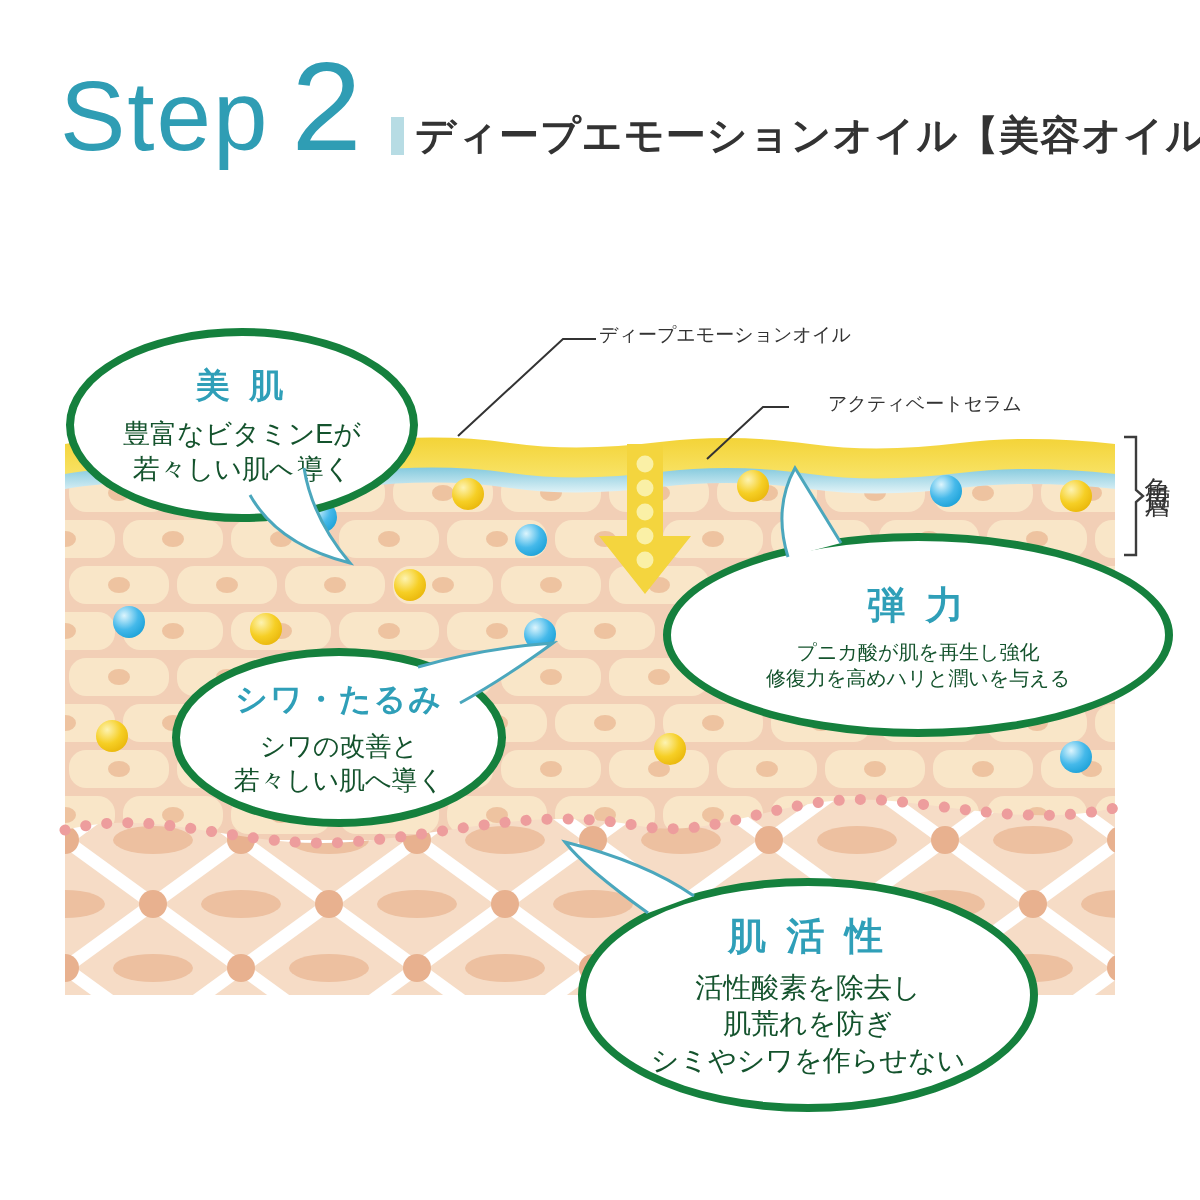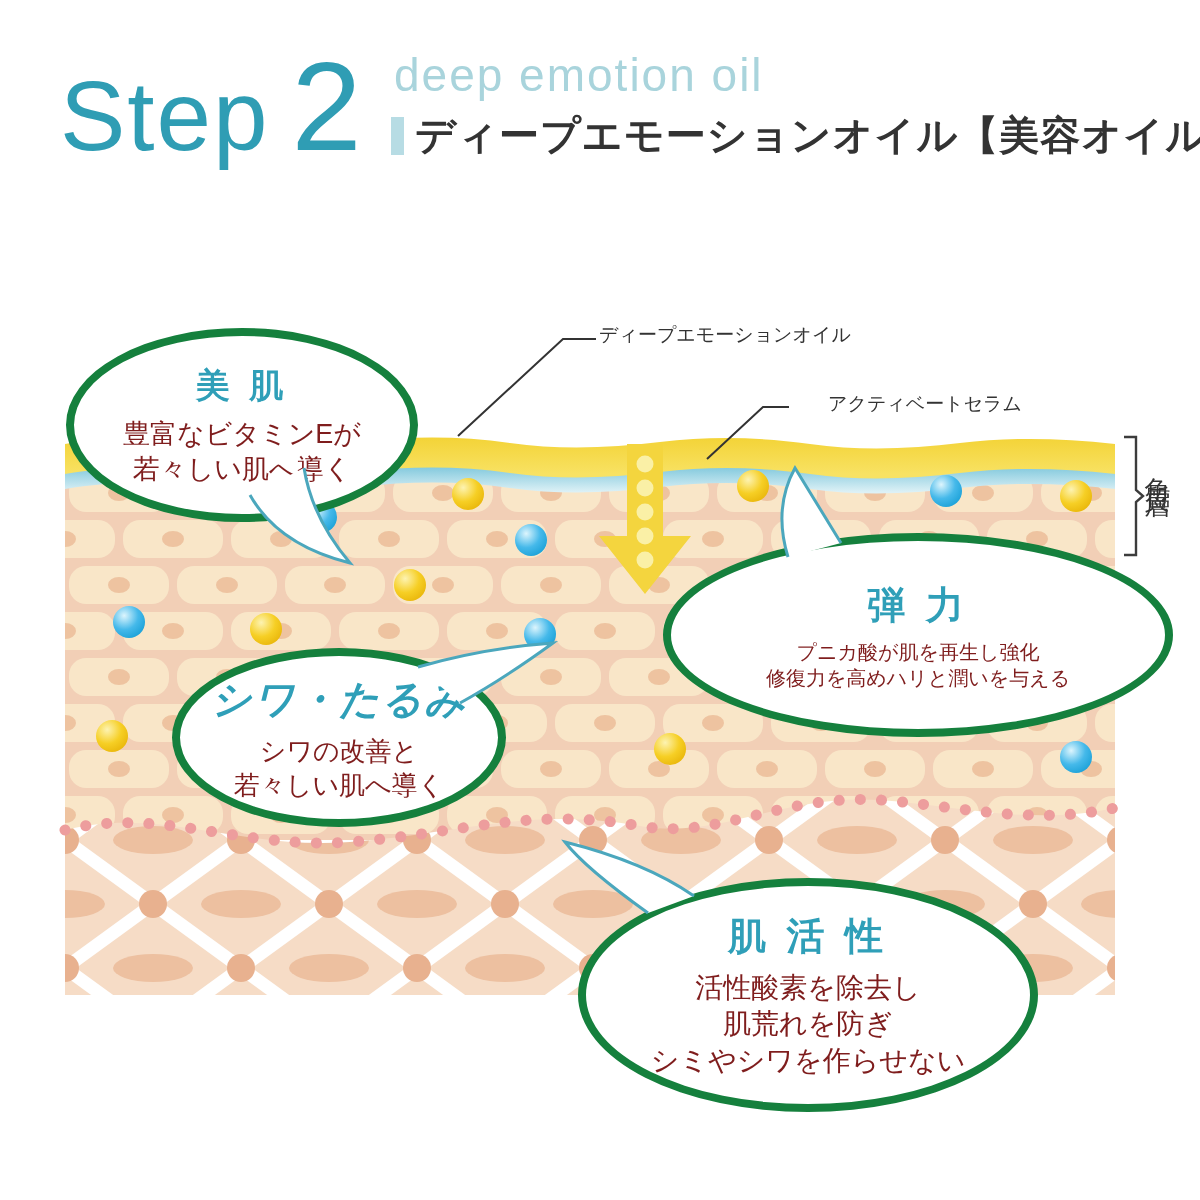--- a/index.html
+++ b/index.html
@@ -19,28 +19,28 @@
   .callout-label { position:absolute; font-size:19px; color:#333333; font-weight:500; z-index:2; white-space:nowrap; }
   #label-oil   { left:599px; top:322px; }
   #label-serum { left:792px; top:391px;margin-left:36px; }
   #label-stratum { left:1141px; top:456px; writing-mode:vertical-rl; text-orientation:upright; font-size:26px; letter-spacing:8px; font-weight:500; }
 
   
   .bubble { position:absolute; background:#ffffff; border:8px solid #15803d; border-radius:50%;
             display:flex; flex-direction:column; align-items:center; justify-content:center;
             text-align:center; z-index:3; }
   .bubble-title { color:#2f9fb8; letter-spacing:5px; margin-bottom:8px; font-weight:600; white-space:nowrap; }
-  .bubble-line  { color:#7f1d1d; font-weight:500; white-space:nowrap; }
+  .bubble-line  { color:#14532d; font-weight:500; white-space:nowrap; }
 
   #bubble-1 { left:66px;  top:328px; width:336px; height:178px; }
   #bubble-1 .bubble-title { font-size:34px; }
   #bubble-1 .bubble-line  { font-size:27px; line-height:1.3; }
 
   #bubble-2 { left:172px; top:648px; width:318px; height:163px; }
-  #bubble-2 .bubble-title { font-size:40px; letter-spacing:2px;font-style:italic; }
+  #bubble-2 .bubble-title { font-size:32px; letter-spacing:2px; }
   #bubble-2 .bubble-line  { font-size:26px; line-height:1.3; }
 
   #bubble-3 { left:663px; top:533px; width:494px; height:188px; }
   #bubble-3 .bubble-title { font-size:38px; }
   #bubble-3 .bubble-line  { font-size:20px; line-height:1.3; }
 
   #bubble-4 { left:578px; top:878px; width:444px; height:218px; }
   #bubble-4 .bubble-title { font-size:38px; }
   #bubble-4 .bubble-line  { font-size:28px; line-height:1.3; }
 
@@ -148,21 +148,20 @@
 
     <g>
       <path d="M1124,437 L1136,437 L1136,490 L1143,496 L1136,502 L1136,555 L1124,555" fill="none" stroke="#3c3c3c" stroke-width="2.4"></path>
     </g>
   </svg>
 
   <div class="step">
     <span class="step-word">Step</span>
     <span class="step-num">2</span>
   </div>
-  <div class="product-en">deep emotion oil</div>
   <div class="product-jp-row">
     <span class="accent-bar"></span>
     <span class="product-jp">ディープエモーションオイル【美容オイル】</span>
   </div>
 
   <div class="callout-label" id="label-oil">ディープエモーションオイル</div>
   <div class="callout-label" id="label-serum">アクティベートセラム</div>
   <div class="callout-label" id="label-stratum">角質層</div>
 
   <div class="bubble" id="bubble-1">

